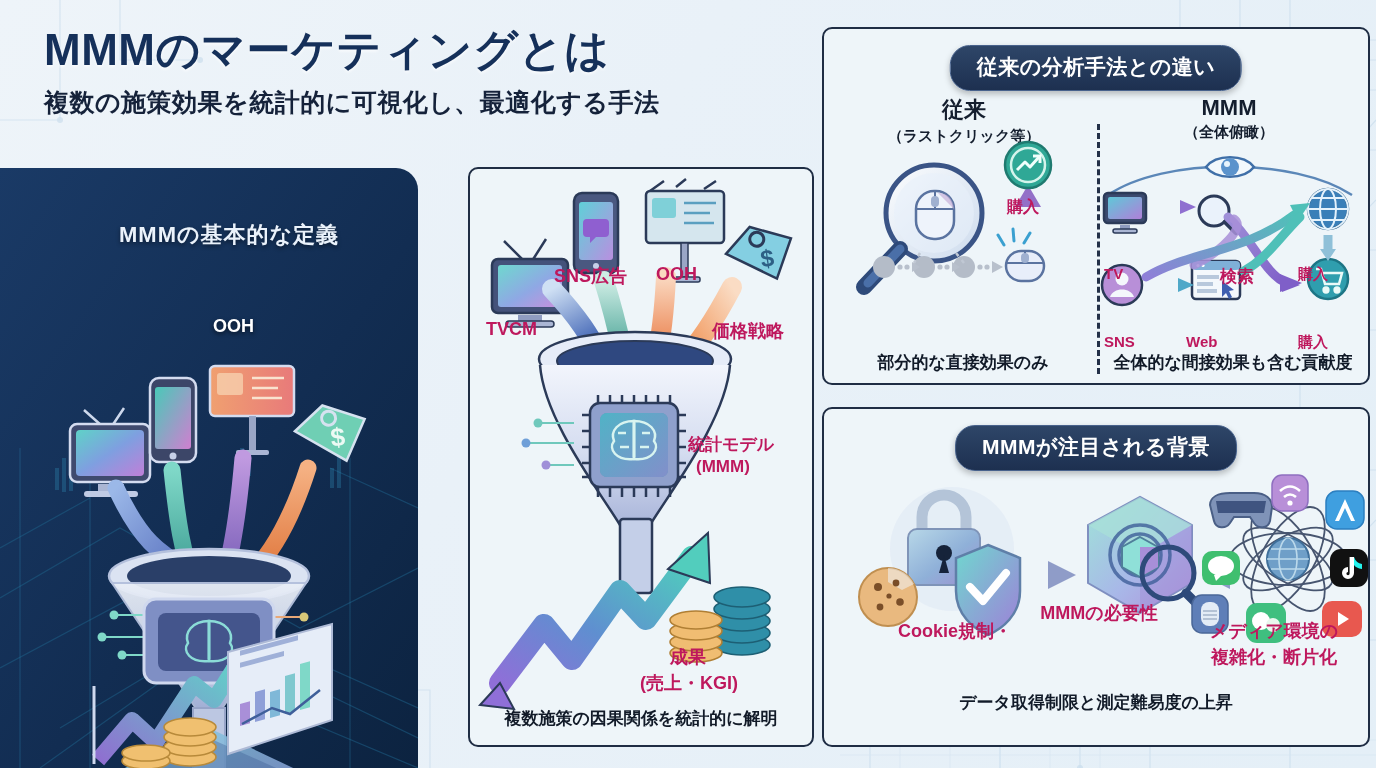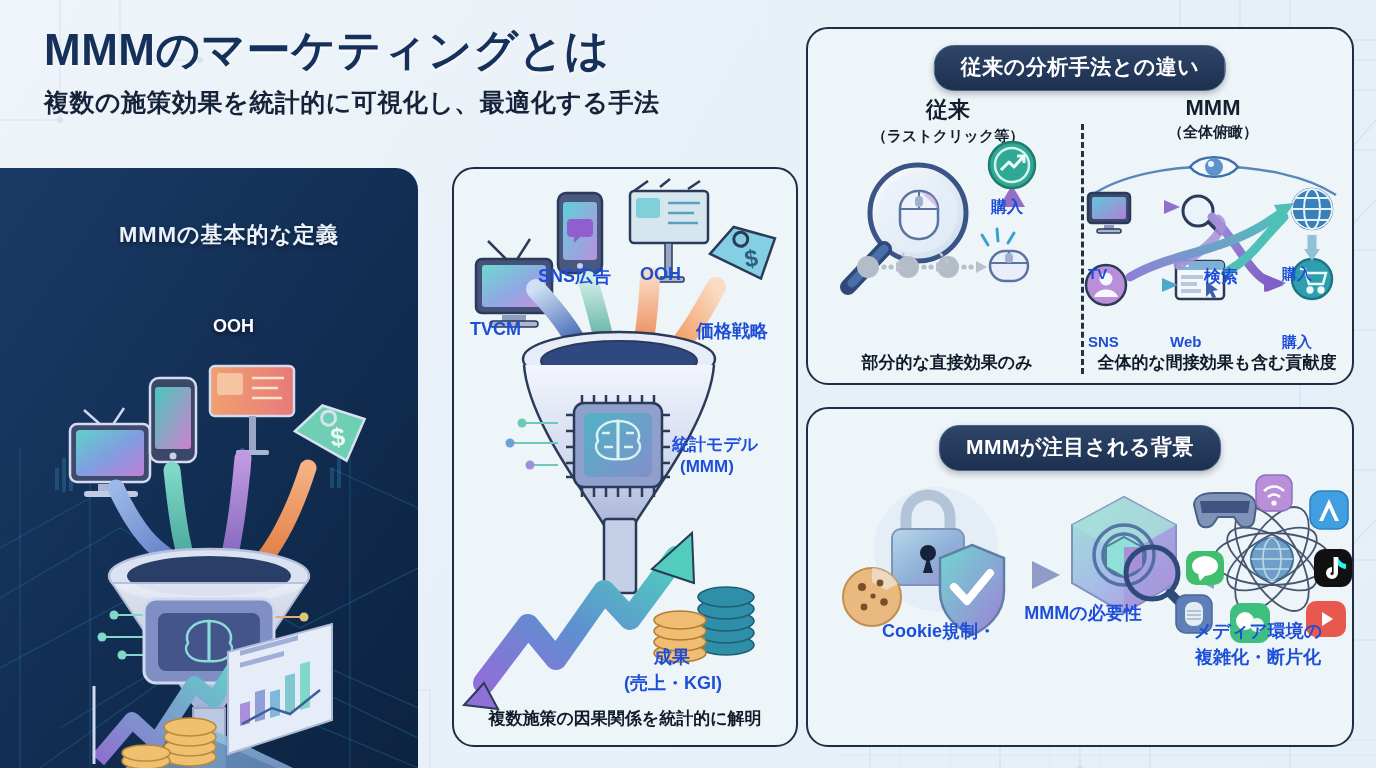--- a/index.html
+++ b/index.html
@@ -42,21 +42,22 @@
     text-shadow: 0 2px 4px rgba(0,0,0,.45); letter-spacing: 1px; margin-left: 40px;
   }
   .dark-label {
     position: absolute; color: #ffffff; font-weight: bold; font-size: 18px;
     text-shadow: 0 2px 4px rgba(0,0,0,.6);
   }
 
   .card {
     background: #eef5f9;
     border: 2px solid #1f2d44;
-    border-radius: 22px;
+    border-radius: 10px;
+    margin-left: 16px;
   }
   .center-card { left: 452px; top: 167px; width: 346px; height: 580px; }
   .tr-card { left: 806px; top: 27px; width: 548px; height: 358px; }
   .br-card { left: 806px; top: 407px; width: 548px; height: 340px; }
 
   .badge {
     position: absolute; left: 50%; transform: translateX(-50%);
     background: linear-gradient(180deg, #2e4668 0%, #1d3050 100%);
     color: #fff; font-weight: bold; font-size: 21px;
     padding: 7px 26px 9px; border-radius: 20px;
@@ -67,21 +68,21 @@
 
   .col-title { position: absolute; text-align: center; font-weight: bold; color: #141e2e; }
   .col-title .big { font-size: 22px; display: block; }
   .col-title .small { font-size: 15px; display: block; margin-top: 2px; }
 
   .caption {
     position: absolute; font-weight: bold; font-size: 17px; color: #111a28;
     text-align: center; white-space: nowrap;
   }
   .ilabel {
-    position: absolute; font-weight: bold; color: #1d4ed8; text-align: center;
+    position: absolute; font-weight: bold; color: #be185d; text-align: center;
     white-space: nowrap;
   }
 
   .divider {
     position: absolute; border-left: 3px dashed #233048; top: 95px; height: 250px;
     left: 273px;
   }
 
   svg { display: block; overflow: visible; }
 </style>
@@ -820,13 +821,14 @@
     </g>
   </svg>
 
   <div class="ilabel" style="left:36px; top:210px; font-size:18px; width:190px;text-align:center;">Cookie規制・</div>
 
   <div class="ilabel" style="left:200px; top:192px; font-size:18px; width:150px;">MMMの必要性</div>
 
   <div class="ilabel" style="left:360px; top:236px; font-size:18px; width:180px;">複雑化・断片化</div>
   <div class="ilabel" style="left:360px; top:210px; font-size:18px; width:180px;">メディア環境の</div>
 
+  <div class="caption" style="left:0; right:0; top:282px;">データ取得制限と測定難易度の上昇</div>
 </div>
 
 </body></html>

